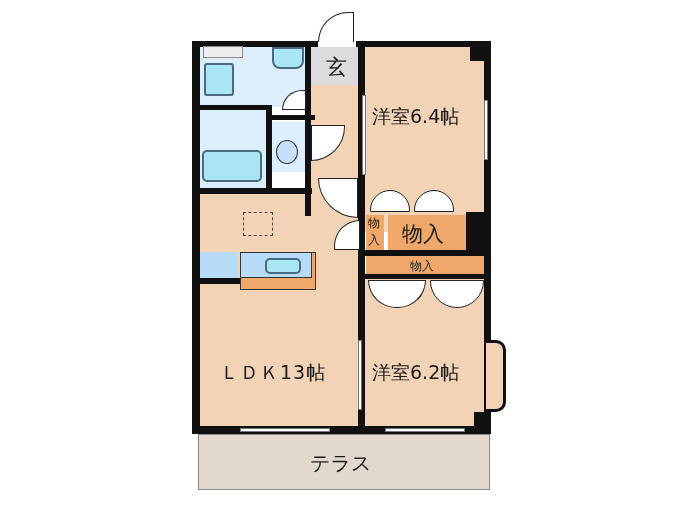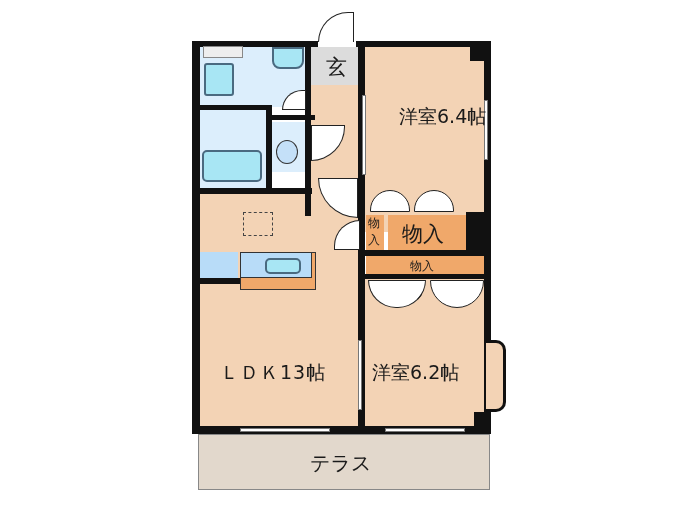--- a/index.html
+++ b/index.html
@@ -78,18 +78,18 @@
 <div class="abs" style="left:486px;top:340px;width:20px;height:72px;background:#f3d3b5;border:3px solid #111;border-left:none;border-radius:0 10px 10px 0;"></div>
 
 <div class="storage" style="left:388px;top:215px;width:78px;height:35px;"></div>
 <div class="label" style="left:402px;top:220px;font-size:21px;">物入</div>
 <div class="storage" style="left:366px;top:215px;width:18px;height:35px;"></div>
 <div class="label" style="left:368px;top:215px;font-size:12px;">物</div>
 <div class="label" style="left:368px;top:232px;font-size:12px;">入</div>
 <div class="storage" style="left:366px;top:256px;width:118px;height:18px;"></div>
 <div class="label" style="left:410px;top:258px;font-size:12px;">物入</div>
 
-<div class="label" style="left:372px;top:104px;font-size:19px;margin-left:27px;">洋室6.4帖</div>
+<div class="label" style="left:372px;top:104px;font-size:19px;">洋室6.4帖</div>
 <div class="label" style="left:372px;top:360px;font-size:19px;">洋室6.2帖</div>
 <div class="label" style="left:220px;top:360px;font-size:19px;letter-spacing:1px;">ＬＤＫ13帖</div>
 
 <div class="abs" style="left:198px;top:434px;width:292px;height:56px;background:#e2d8cc;border:1px solid #888;"></div>
 <div class="label" style="left:310px;top:450px;font-size:20px;">テラス</div>
 
 </body></html>

